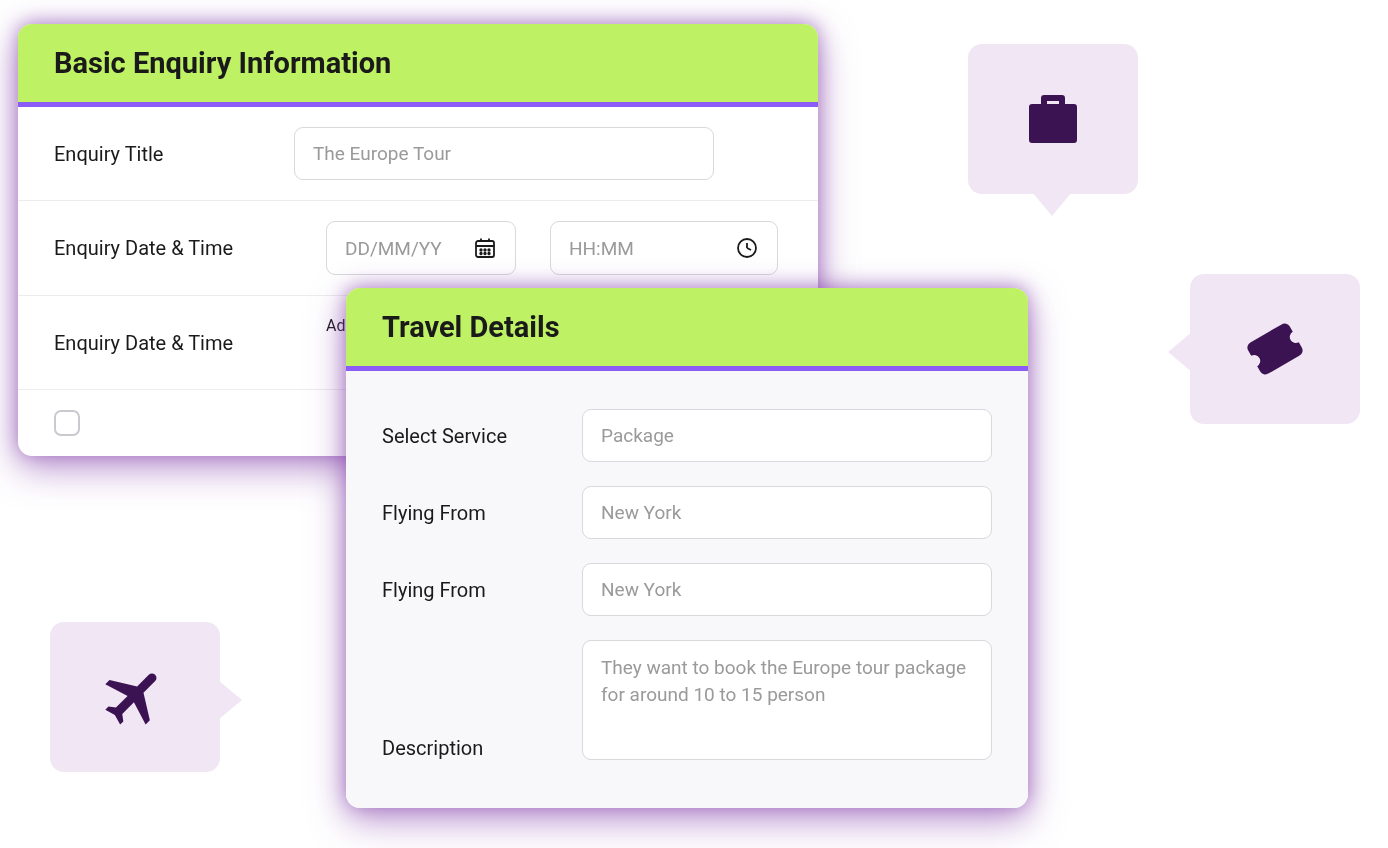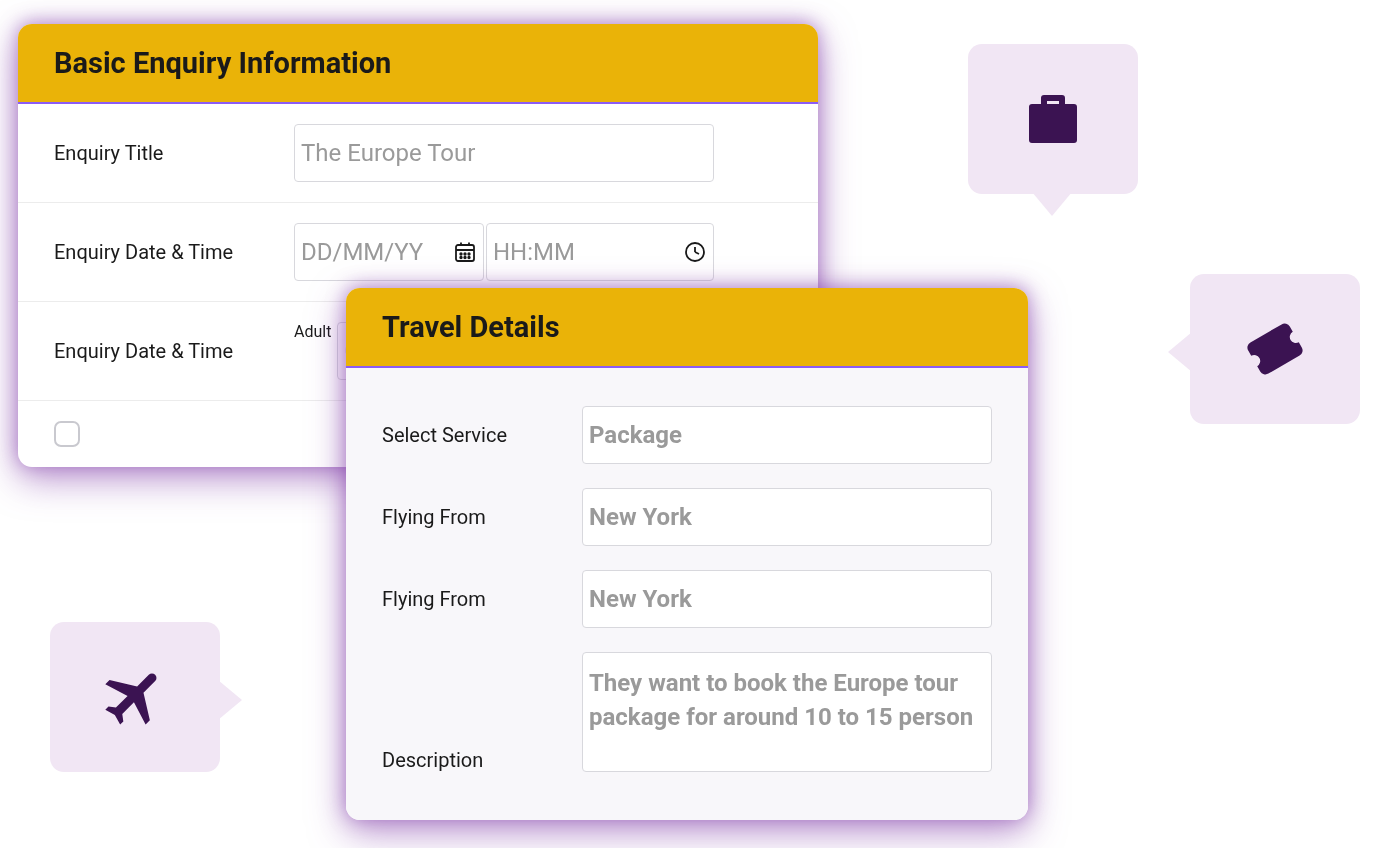--- a/index.html
+++ b/index.html
@@ -7,23 +7,23 @@
     
     .card {
       position: absolute;
       background: #ffffff;
       border-radius: 14px;
       box-shadow: 0 -2px 18px rgba(130, 60, 170, 0.5), 0 12px 36px rgba(130, 60, 170, 0.55);
       overflow: hidden;
     }
     
     .card-header {
-      background: #eab308;
+      background: #bef264;
       padding: 22px 36px;
-      border-bottom: 2px solid #8b5cf6;
+      border-bottom: 5px solid #8b5cf6;
     }
     
     .card-title {
       font-size: 29px;
       font-weight: 700;
       color: #1a1a1a;
     }
     
     .card-body { padding: 0; }
     
@@ -38,33 +38,33 @@
     
     .form-label {
       flex: 0 0 240px;
       font-size: 20px;
       font-weight: 400;
       color: #1a1a1a;
     }
     
     .form-control {
       border: 1px solid #d8d8dd;
-      border-radius: 4px;
-      padding: 14px 6px;
-      font-size: 24px;
+      border-radius: 9px;
+      padding: 14px 18px;
+      font-size: 19px;
       color: #9a9a9a;
       background: #ffffff;
     }
     
     .form-control.large { width: 420px; }
     .form-control.datelike { width: 190px; display: flex; align-items: center; justify-content: space-between; }
     .form-control.timelike { width: 228px; display: flex; align-items: center; justify-content: space-between; }
     .form-control.sm { width: 90px; }
     
-    .inline-group { display: flex; gap: 2px; align-items: flex-end; }
+    .inline-group { display: flex; gap: 34px; align-items: flex-end; margin-left: 32px; }
     .stacked { display: flex; flex-direction: row; gap: 6px; }
     .stacked .mini-label { font-size: 16px; color: #1a1a1a; }
     
     .checkbox {
       width: 26px; height: 26px;
       border: 2px solid #c9c9cf;
       border-radius: 7px;
       background: #fff;
     }
     
@@ -72,21 +72,21 @@
     
     
     .card.basic { top: 24px; left: 18px; width: 800px; }
     .card.travel { top: 288px; left: 346px; width: 682px; z-index: 2; }
     
     .travel .card-body { background: #f8f7fa; padding: 26px 36px 36px; }
     
     .travel .form-row { border-bottom: none; padding: 12px 0; }
     .travel .form-label { flex: 0 0 200px; }
     
-    .travel .form-control { width: 480px; background: #ffffff; font-weight: bold; }
+    .travel .form-control { width: 480px; background: #ffffff; }
     
     textarea.form-control { height: 120px; resize: none; line-height: 1.4; color: #9a9a9a; font-family: inherit; }
     
     
     .chip {
       position: absolute;
       background: #f1e6f4;
       border-radius: 14px;
       width: 170px;
       height: 150px;

